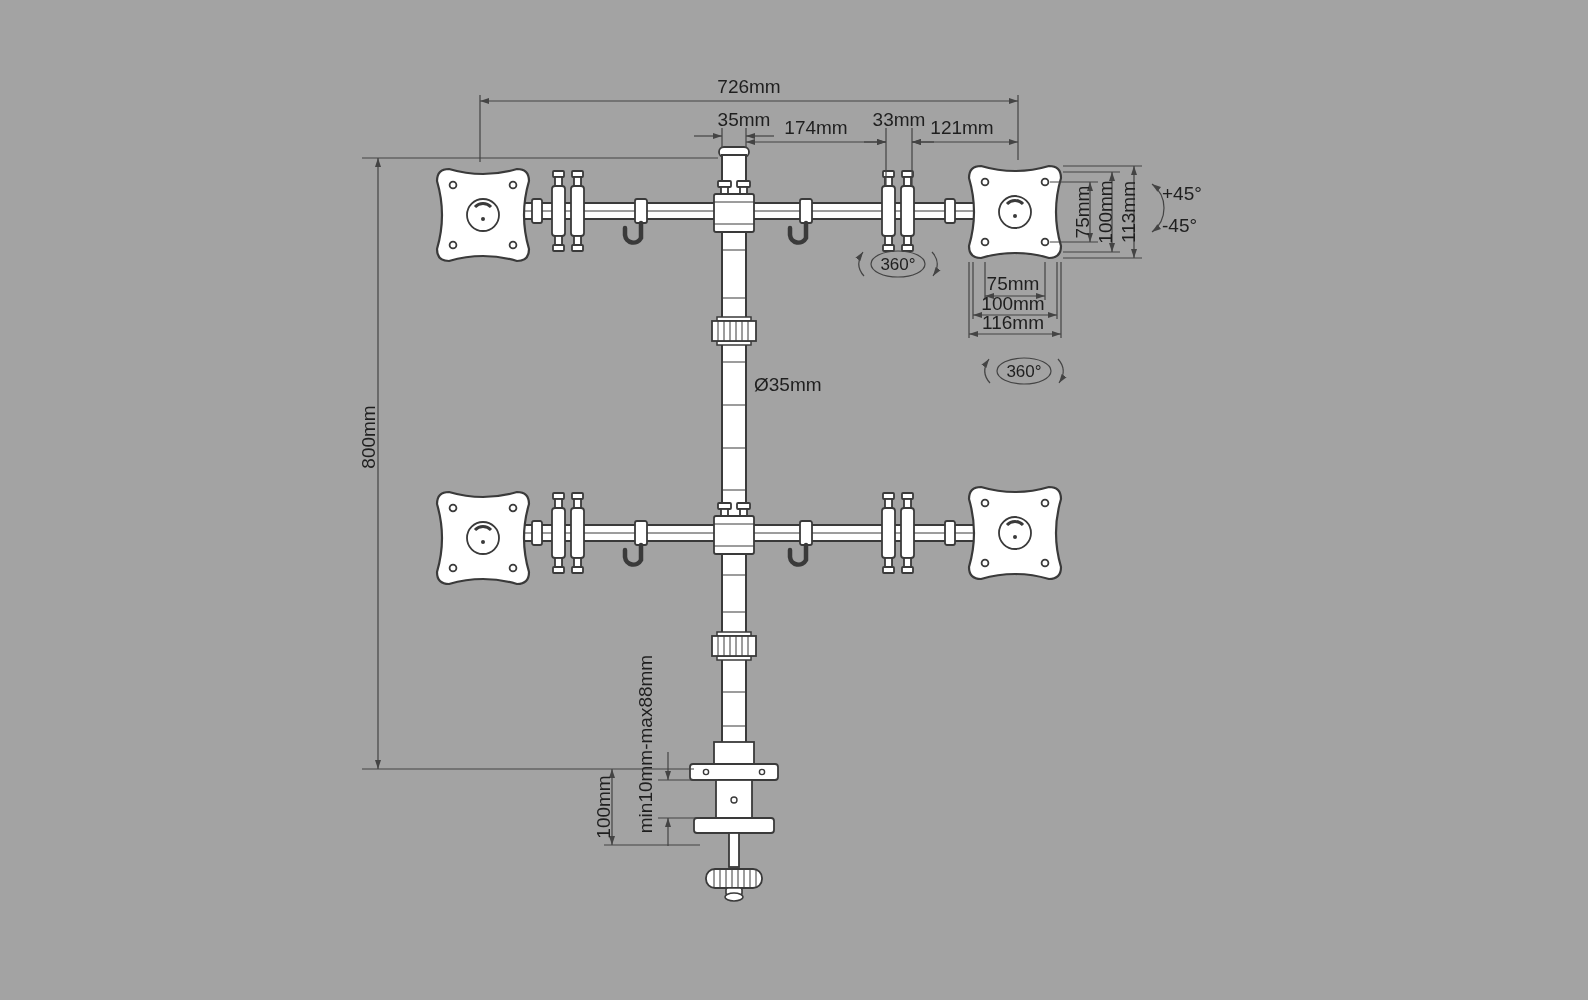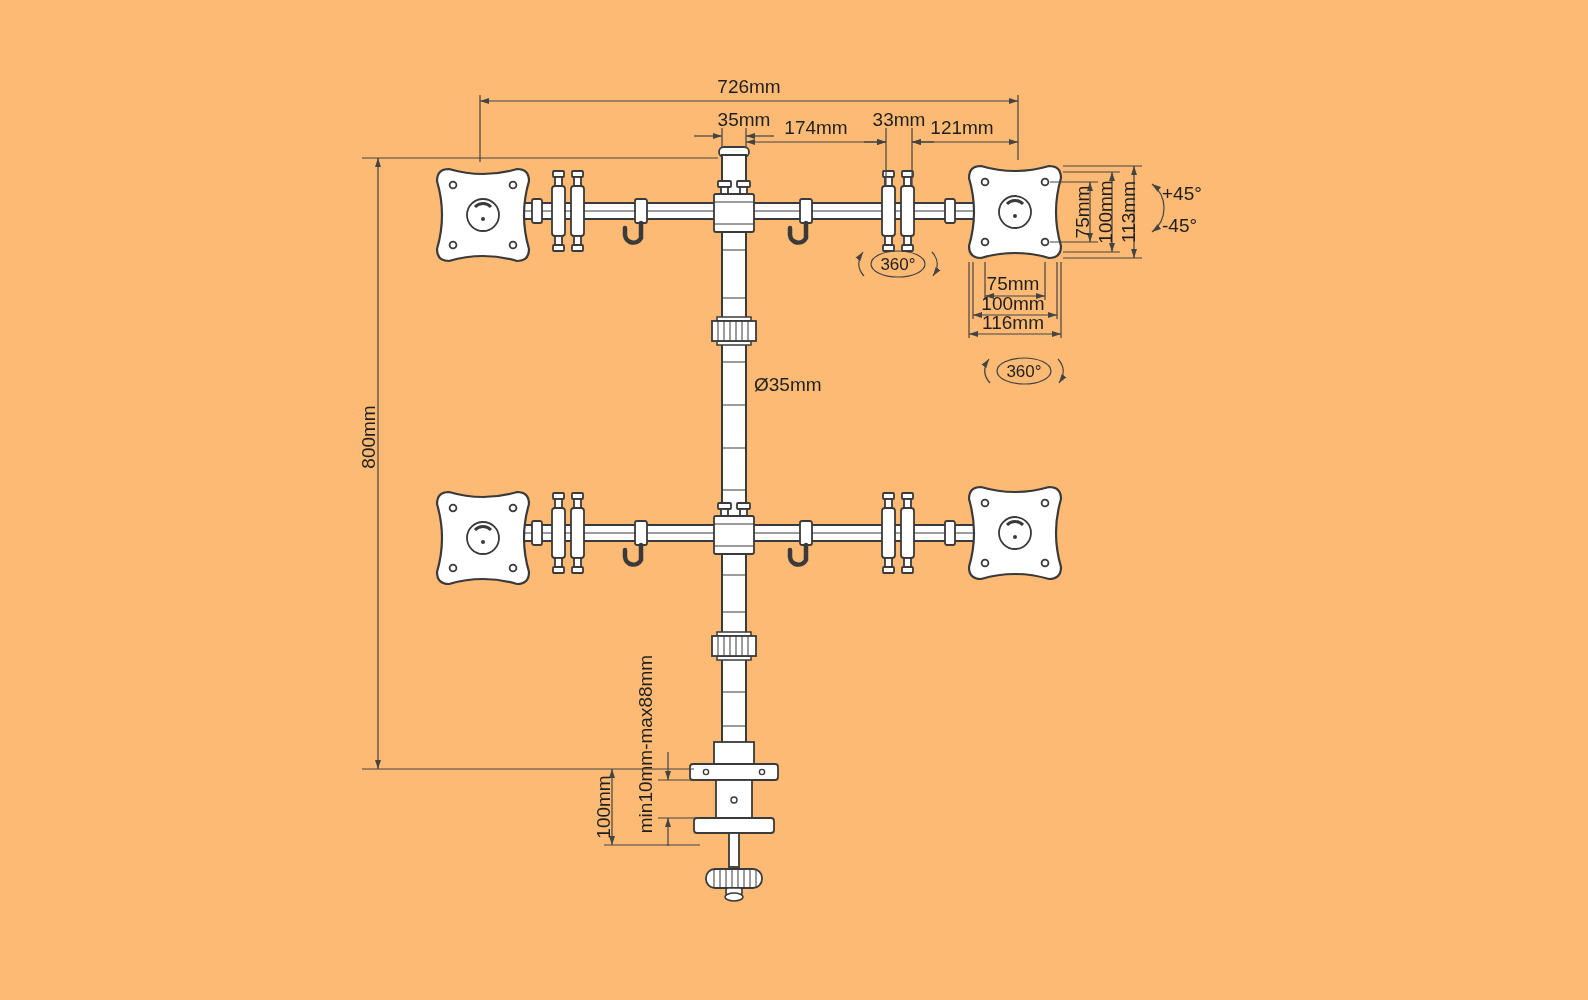--- a/index.html
+++ b/index.html
@@ -1,17 +1,17 @@
 <!DOCTYPE html>
 <html><head>
 <meta charset="utf-8">
 <style>
   html,body{margin:0;padding:0;background:#ffffff;}
   body{width:1588px;height:1000px;font-family:"Liberation Sans",sans-serif;}
-  .stage{position:relative;width:1588px;height:1000px;background:#fdba74;overflow:hidden;}
+  .stage{position:relative;width:1588px;height:1000px;background:#a3a3a3;overflow:hidden;}
   svg{display:block;}
   text{fill:#1f1f1f;font-family:"Liberation Sans",sans-serif;font-size:19px;}
   text.small{font-size:17px;}
 </style>
 </head>
 <body>
 
 <div class="stage">
 <svg width="1588" height="1000" viewBox="0 0 1588 1000">
   <defs>

